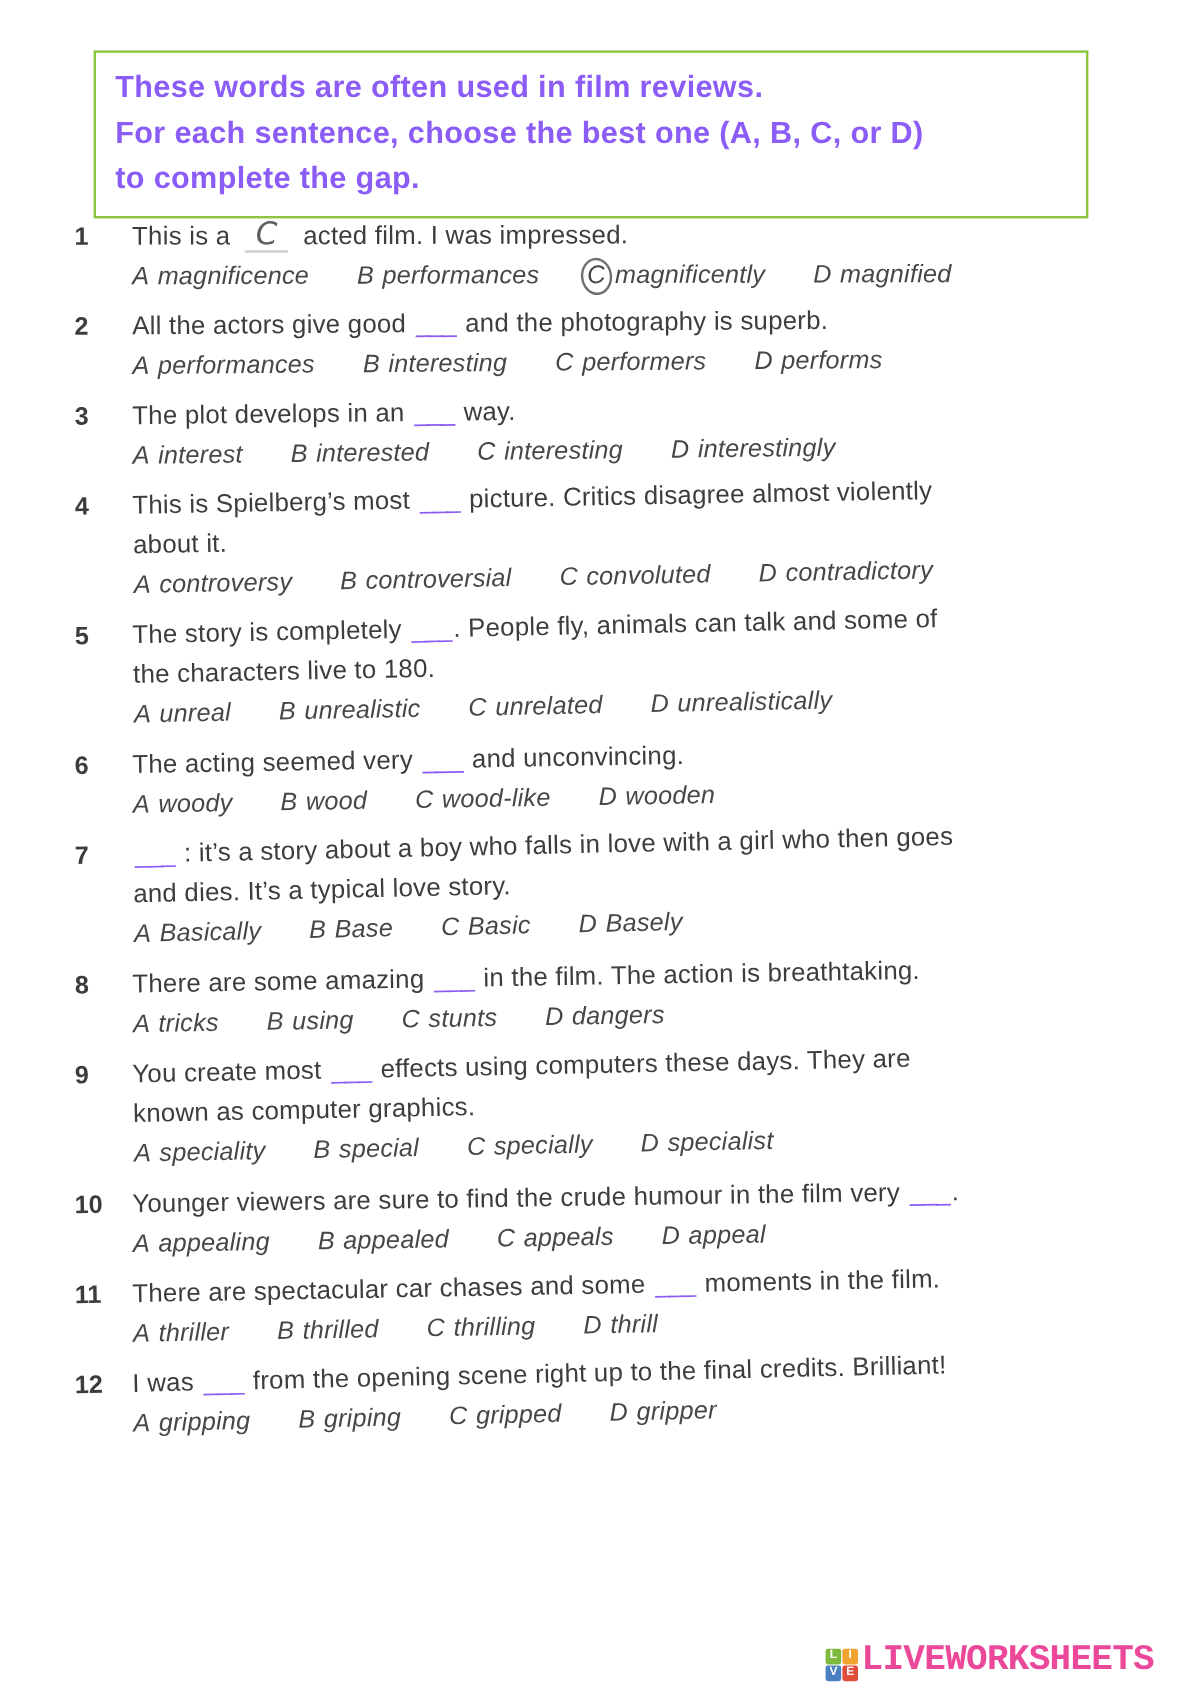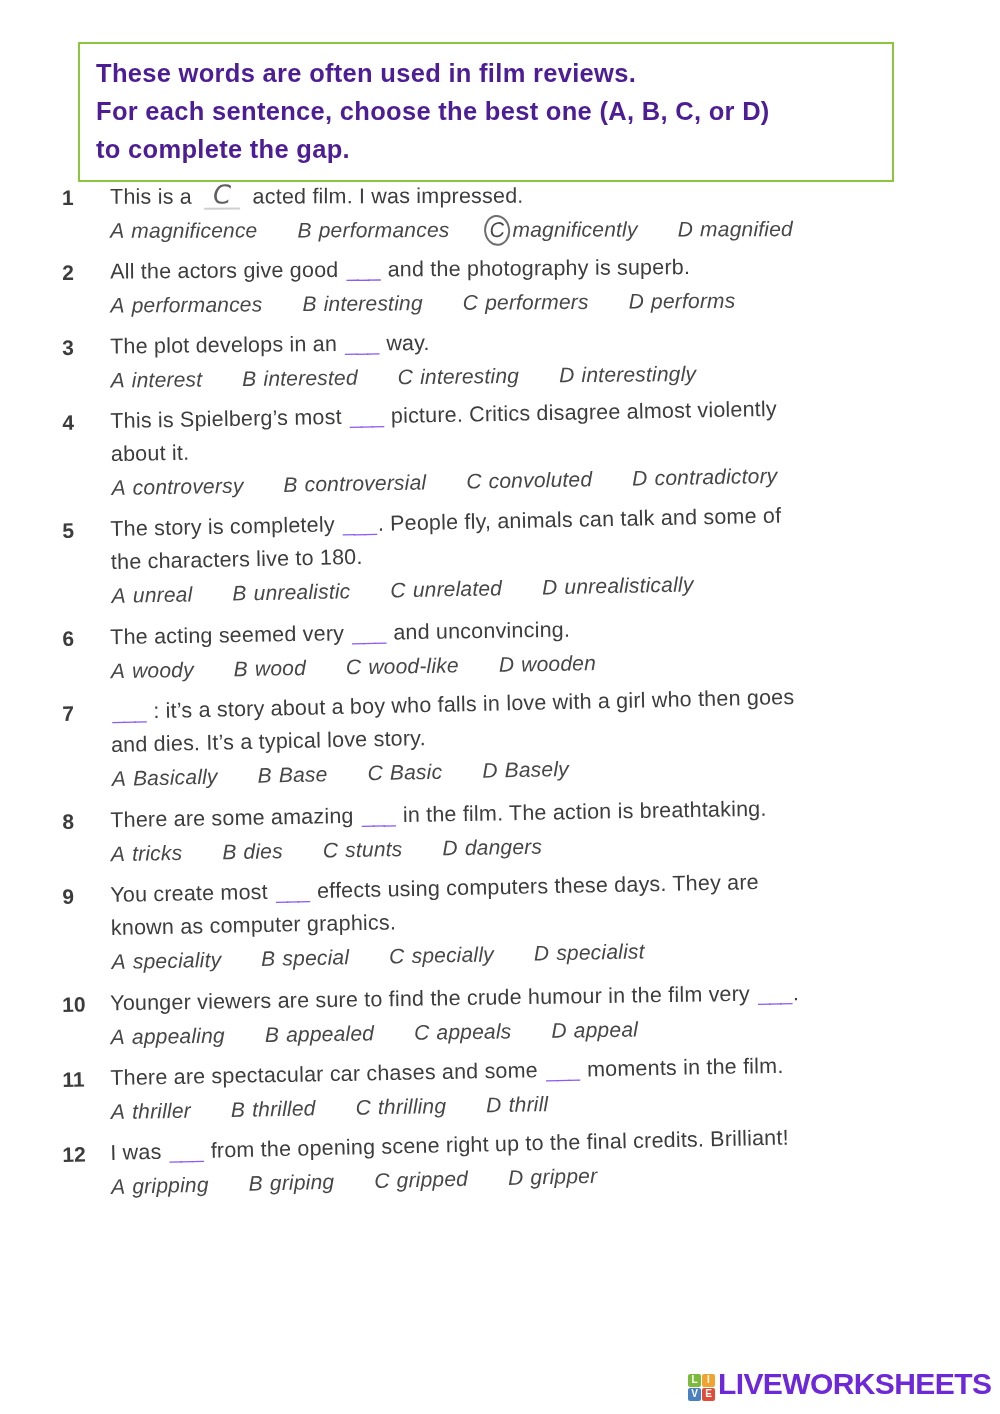--- a/index.html
+++ b/index.html
@@ -8,23 +8,23 @@
     background:#ffffff;
     font-family:"Liberation Sans", sans-serif;
     color:#3e3e3e;
     position:relative;
     overflow:hidden;
   }
   
   .instruction-box{
     position:absolute;left:78px;top:42px;width:790px;
     border:2px solid #8cc63f;
-    padding:10px 6px 12px 16px;
+    padding:10px 19px 12px 16px;
     font-weight:bold;font-size:25.5px;line-height:38px;
-    color:#4c1d95;letter-spacing:0.3px;
+    color:#8b5cf6;letter-spacing:0.3px;
   }
   
   .questions{
     position:absolute;left:62px;top:181px;width:905px;
   }
   .question-row{
     display:flex;margin-bottom:9px;transform-origin:left top;
   }
   .question-row:nth-child(1){transform:rotate(-0.15deg);}
   .question-row:nth-child(2){transform:rotate(-0.45deg);}
@@ -200,21 +200,21 @@
       </div>
     </div>
     <div class="question-row">
       <span class="qnum">8</span>
       <div class="qcontent">
         <div class="stem">
           <div class="stem-line">There are some amazing <span class="blank">___</span> in the film. The action is breathtaking.</div>
         </div>
         <div class="opts">
           <span class="opt"><span class="letter">A</span><span class="word">tricks</span></span>
-          <span class="opt"><span class="letter">B</span><span class="word">dies</span></span>
+          <span class="opt"><span class="letter">B</span><span class="word">using</span></span>
           <span class="opt"><span class="letter">C</span><span class="word">stunts</span></span>
           <span class="opt"><span class="letter">D</span><span class="word">dangers</span></span>
         </div>
       </div>
     </div>
     <div class="question-row">
       <span class="qnum">9</span>
       <div class="qcontent">
         <div class="stem">
           <div class="stem-line">You create most <span class="blank">___</span> effects using computers these days. They are</div>
@@ -272,14 +272,14 @@
     </div>
   </div>
 
 <div class="footer">
   <span class="logo-grid" id="logo-grid">
       <span class="logo-sq" style="background: rgb(125, 185, 60);">L</span>
       <span class="logo-sq" style="background: rgb(240, 163, 47);">I</span>
       <span class="logo-sq" style="background: rgb(74, 127, 193);">V</span>
       <span class="logo-sq" style="background: rgb(224, 76, 58);">E</span>
     </span>
-  <span class="brand-text" id="brand-text" style="color: #6d28d9;">LIVEWORKSHEETS</span>
+  <span class="brand-text" id="brand-text" style="color: #ec4899; font-family: Liberation Mono, monospace;">LIVEWORKSHEETS</span>
 </div>
 
 </body></html>

